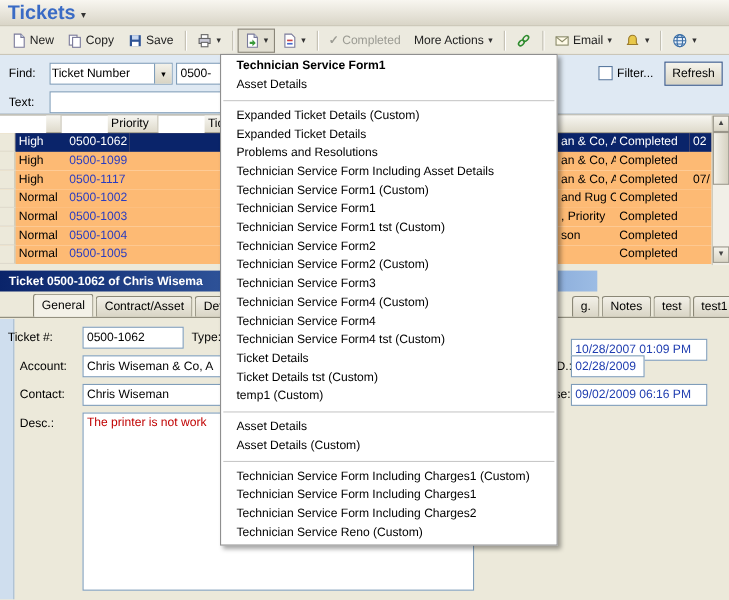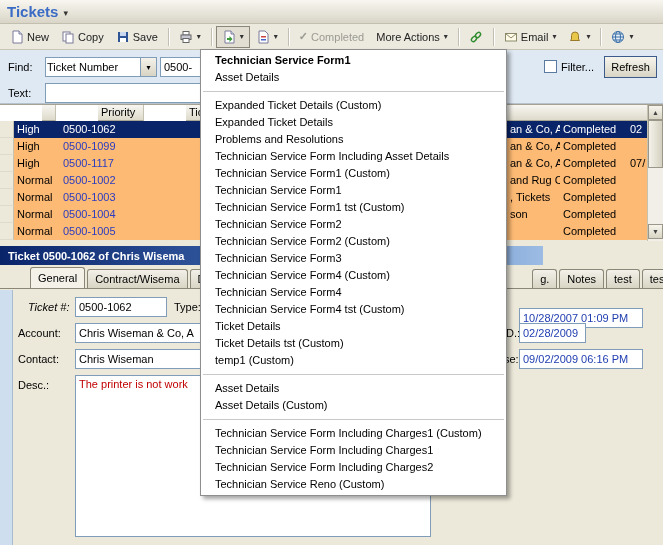--- a/index.html
+++ b/index.html
@@ -4,21 +4,21 @@
 <style>
   * { margin:0; padding:0; box-sizing:border-box; }
   html,body { width:663px; height:545px; overflow:hidden; }
   body { font-family:"Liberation Sans", sans-serif; font-size:11px; color:#000; background:#ece9da; }
   .window { position:relative; width:663px; height:545px; background:#ece9da; overflow:hidden; }
 
   
   .titlebar { position:absolute; left:0; top:0; width:663px; height:24px;
     background:linear-gradient(#f8f6f0,#d9d5c7); border-bottom:1px solid #c2beb0;
     display:flex; align-items:center; padding-left:7px; }
-  .app-title { color:#3a6bc5; font-size:15px; font-weight:bold; }
+  .app-title { color:#3a6bc5; font-size:18px; font-weight:bold; }
   .title-caret { color:#333; font-size:9px; margin-left:5px; margin-top:3px; cursor:pointer; }
 
   
   .toolbar { position:absolute; left:0; top:24px; width:663px; height:26px;
     background:#eceadf; border-bottom:1px solid #cac6b8;
     display:flex; align-items:center; padding:0 4px; }
   .tb-btn { display:flex; align-items:center; gap:3px; height:22px; padding:0 5px;
     background:transparent; border:1px solid transparent; font:inherit; color:#222; cursor:pointer; white-space:nowrap; }
   .tb-btn.pressed { background:#e2dfd2; border:1px solid #8a8679; }
   .tb-btn.disabled { color:#9b9b93; }
@@ -76,21 +76,21 @@
   .tabs-left, .tabs-right { display:flex; align-items:flex-end; }
   .tab { height:19px; display:flex; align-items:center; padding:0 7px;
     background:linear-gradient(#f2f0e8,#d9d5c5); border:1px solid #8a8776; border-bottom:none;
     border-radius:3px 3px 0 0; margin-right:2px; cursor:pointer; white-space:nowrap; }
   .tab.active { height:21px; background:#f3f1e8; position:relative; z-index:2; }
   .tab-spacer { width:291px; flex:none; }
 
   .form { position:absolute; left:0; top:288px; width:663px; height:257px; background:#ece9da; border-top:1px solid #8a8776; }
   .form > * { position:absolute; }
   .side-strip { left:0; top:1px; width:13px; height:256px; background:#cfdeee; border-right:1px solid #a9bccf; }
-  .fl-ticket { left:28px; top:12px;font-style:italic; } .fi-ticket { left:75px; top:8px; width:92px; }
+  .fl-ticket { left:7px; top:12px; } .fi-ticket { left:75px; top:8px; width:92px; }
   .fl-type { left:174px; top:12px; }
   .fl-account { left:18px; top:38px; } .fi-account { left:75px; top:34px; width:356px; }
   .fl-contact { left:18px; top:64px; } .fi-contact { left:75px; top:60px; width:356px; }
   .fl-desc { left:18px; top:90px; }
   .descbox { left:75px; top:86px; width:356px; height:162px; color:#c00000; padding:2px 3px; overflow:hidden; }
   .datebox { color:#1f3db0; display:flex; align-items:center; }
   .fi-opened { left:519px; top:19px; width:124px; }
   .fl-due { left:506px; top:38px; } .fi-due { left:519px; top:34px; width:67px; }
   .fl-close { left:504px; top:64px; } .fi-close { left:519px; top:60px; width:124px; }
 
@@ -293,21 +293,21 @@
           <div class="cell col-status">Completed</div>
           <div class="cell col-date"></div>
         </div>
 
         <div class="grid-row">
           <div class="cell col-sel"></div>
           <div class="cell col-priority">Normal</div>
           <div class="cell col-ticket ticketnum">0500-1003</div>
           <div class="cell col-open"></div>
           <div class="cell col-hidden"></div>
-          <div class="cell col-accfrag">, Tickets</div>
+          <div class="cell col-accfrag">, Priority</div>
           <div class="cell col-status">Completed</div>
           <div class="cell col-date"></div>
         </div>
 
         <div class="grid-row">
           <div class="cell col-sel"></div>
           <div class="cell col-priority">Normal</div>
           <div class="cell col-ticket ticketnum">0500-1004</div>
           <div class="cell col-open"></div>
           <div class="cell col-hidden"></div>
@@ -339,21 +339,21 @@
   <div class="detail-caption">Ticket  0500-1062 of Chris Wisema</div>
 
   <div class="tabstrip">
     <div class="tabs-left">
 
         <div class="tab active">
           <span>General</span>
         </div>
 
         <div class="tab">
-          <span>Contract/Wisema</span>
+          <span>Contract/Asset</span>
         </div>
 
         <div class="tab">
           <span>Details</span>
         </div>
       </div>
     <div class="tab-spacer"></div>
     <div class="tabs-right">
 
         <div class="tab">

